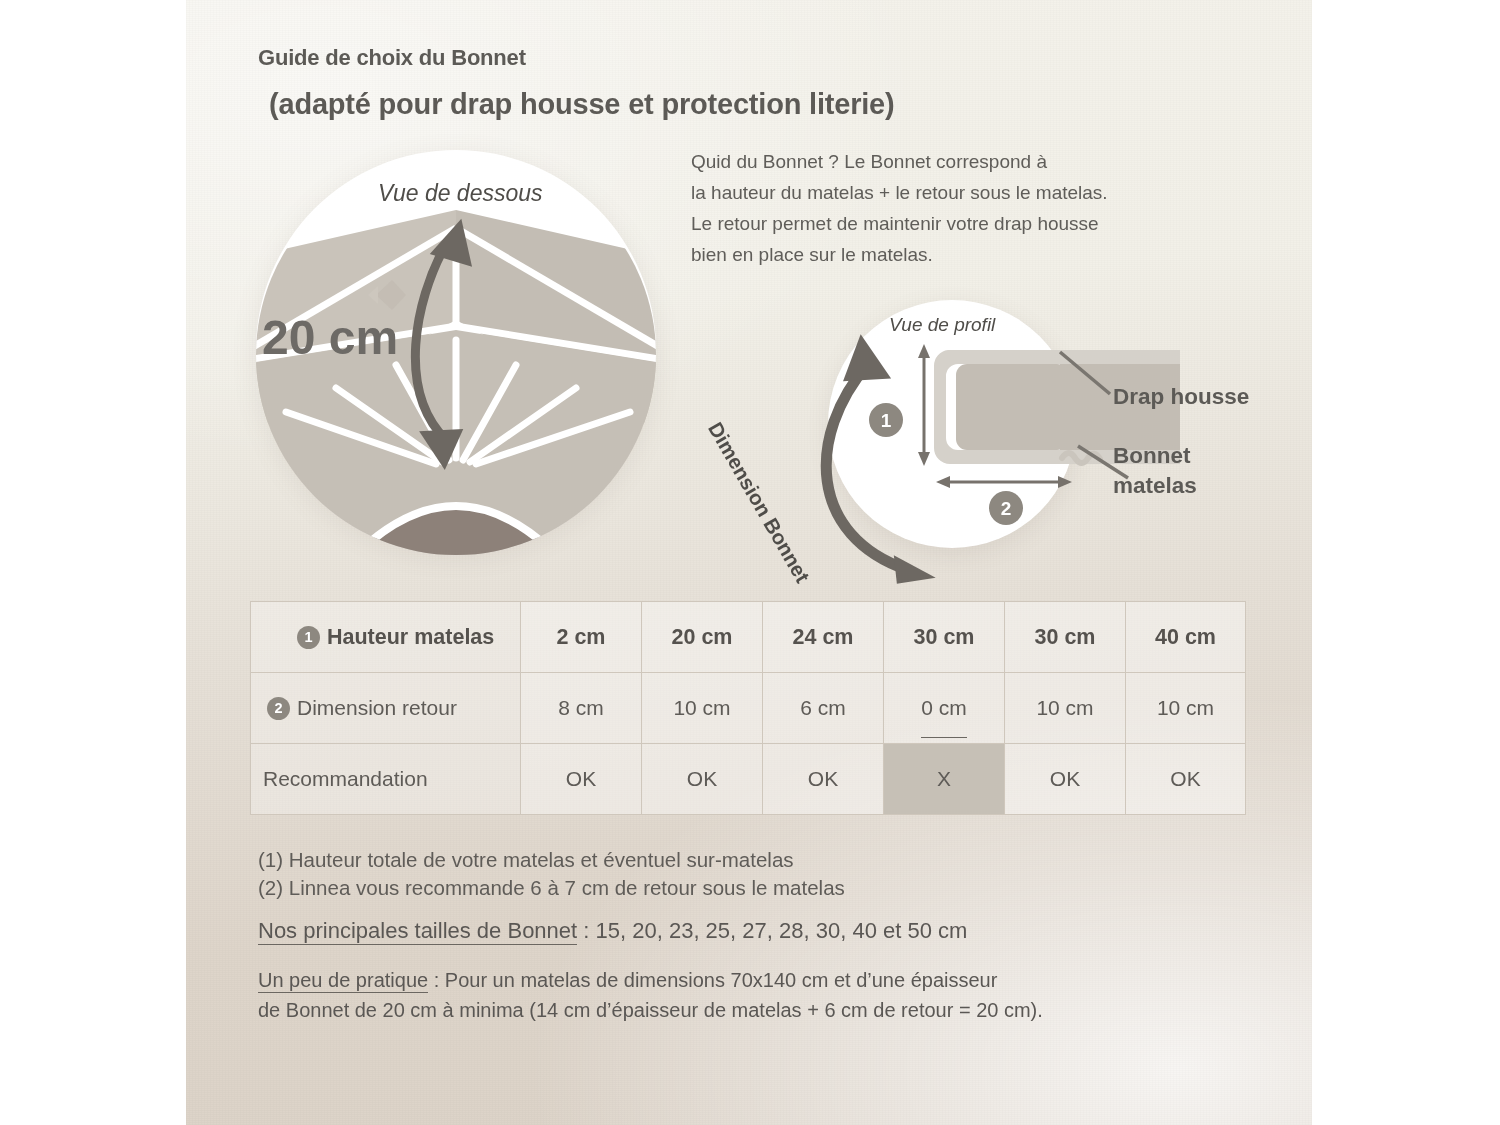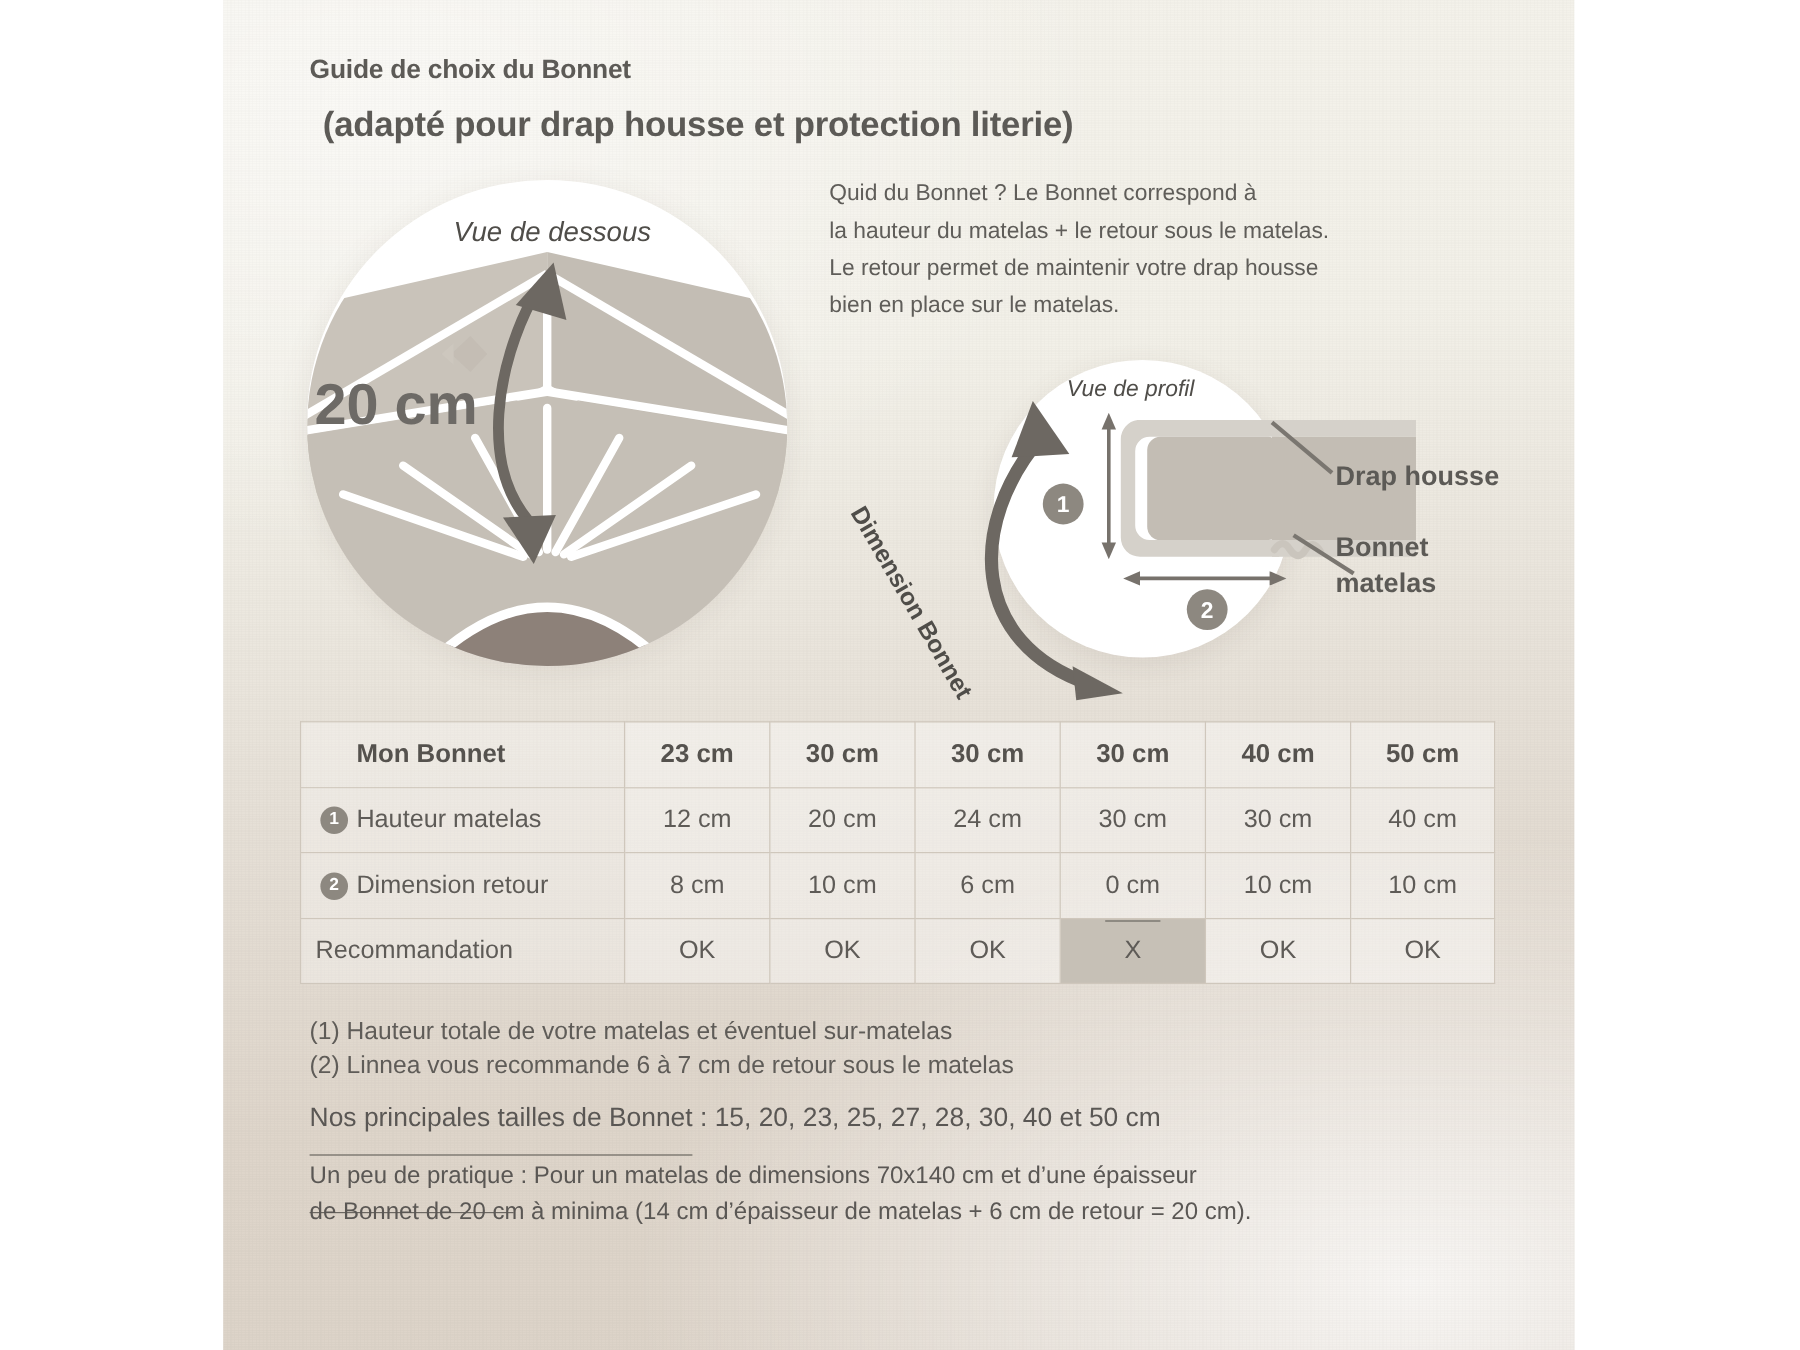--- a/index.html
+++ b/index.html
@@ -89,21 +89,21 @@
     text-align:center;line-height:23px;margin-right:7px;vertical-align:2px;
   }
 
   
   .fn{position:absolute;left:258px;font-size:20.5px;color:#5f5c58;line-height:28px;}
   #fn1{top:846px;}
   #fn2{top:874px;}
   #tailles{position:absolute;left:258px;top:918px;font-size:22px;color:#5a5754;}
   #pratique{position:absolute;left:258px;top:965px;width:990px;font-size:20px;line-height:30px;color:#5a5754;}
   #pratique div{white-space:nowrap;}
-  .uline{border-bottom:1.7px solid #6b6761;padding-bottom:19px;}
+  .uline{border-bottom:1.7px solid #6b6761;padding-bottom:1px;}
 </style>
 </head>
 <body>
 
 <div id="stage">
 
   <div id="panel">
     <div id="grain"></div>
   </div>
 
@@ -219,33 +219,24 @@
       <col style="width:270px">
         <col style="width:121px">
         <col style="width:121px">
       <col style="width:121px">
         <col style="width:121px">
         <col style="width:121px">
         <col style="width:120px">
     </colgroup>
     <tbody>
       <tr>
-        <td class="lab">Mon Bonnet</td>
-        <td>23 cm</td>
-        <td>30 cm</td>
-        <td>30 cm</td>
-        <td>30 cm</td>
-        <td>40 cm</td>
-        <td>50 cm</td>
-      </tr>
-      <tr>
         <td class="lab">
           <span class="bullet">1</span><span>Hauteur matelas</span>
         </td>
-        <td>12 cm</td>
+        <td>2 cm</td>
         <td>20 cm</td>
         <td>24 cm</td>
         <td>30 cm</td>
         <td>30 cm</td>
         <td>40 cm</td>
       </tr>
       <tr>
         <td class="lab">
           <span class="bullet">2</span><span>Dimension retour</span>
         </td>

